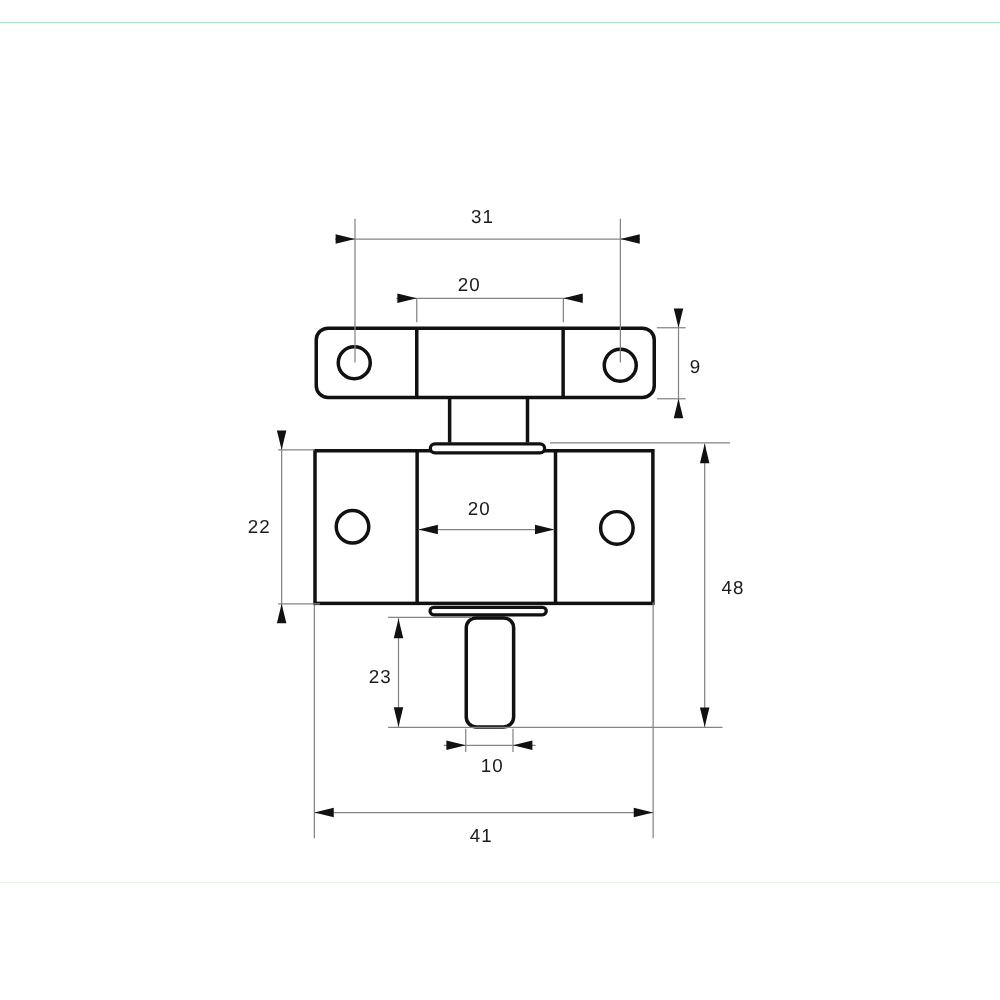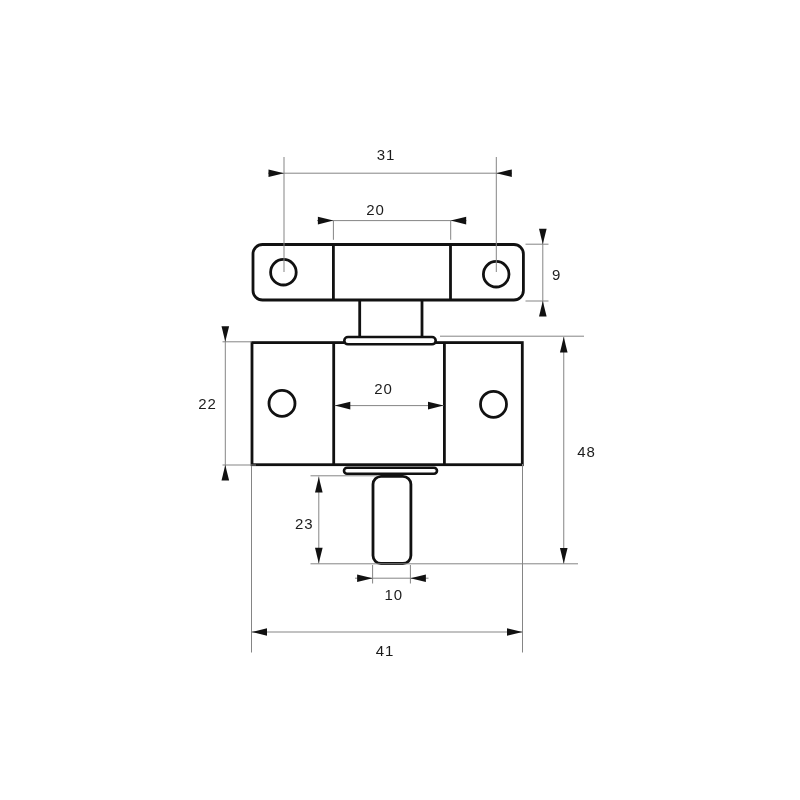--- a/index.html
+++ b/index.html
@@ -1,16 +1,16 @@
 <!DOCTYPE html>
 <html><head>
 <meta charset="utf-8">
 <style>
   html,body{margin:0;padding:0;background:#ffffff;}
-  .wrap{width:800px;height:688px;background:#22c55e;}
+  .wrap{width:800px;height:688px;background:#22c55e;margin-top:18px;}
   text{font-family:"Liberation Sans",sans-serif;fill:#1c1c1c;}
 </style>
 </head>
 <body>
 <div class="wrap">
 <svg width="800" height="800" viewBox="0 0 800 800">
 
   <rect x="0" y="0" width="800" height="800" fill="#ffffff"></rect>
 
   <g stroke="#111111" stroke-width="2.8" fill="#ffffff">

